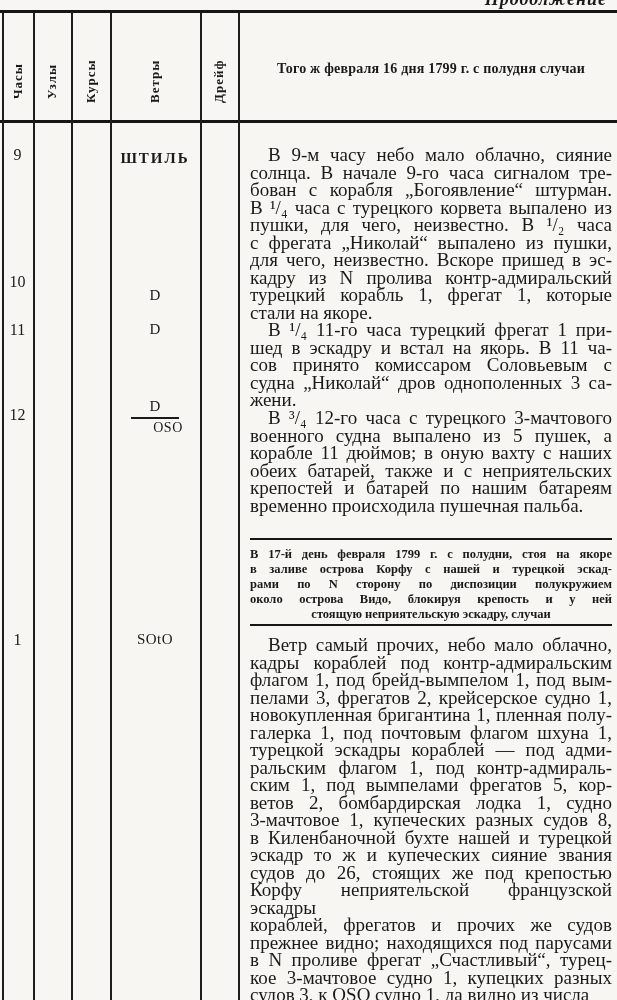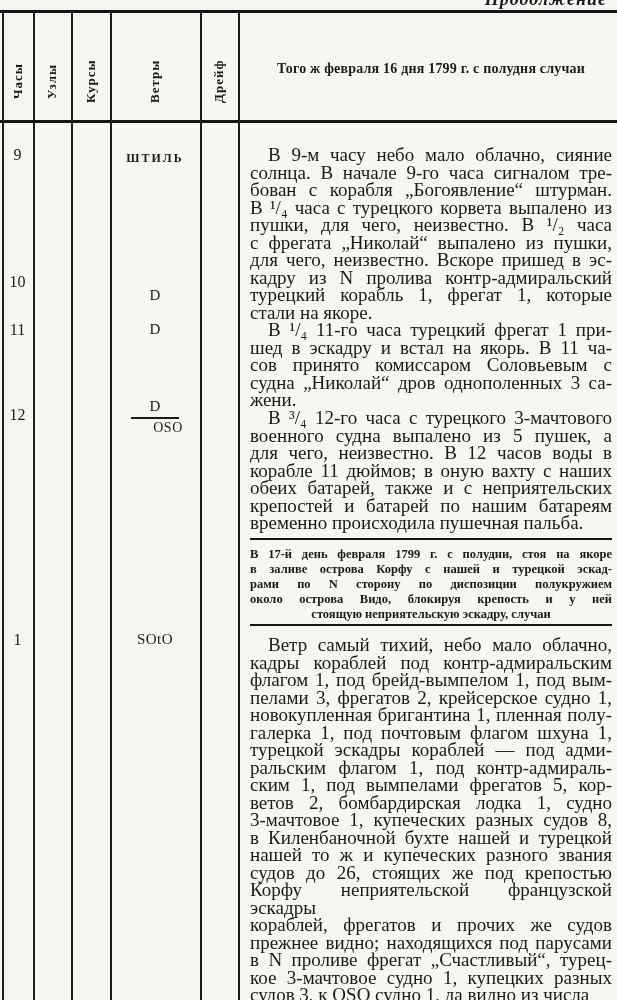--- a/index.html
+++ b/index.html
@@ -39,21 +39,21 @@
   .hour {
     position:absolute; left:2px; width:31px;
     text-align:center; font-size:16px; line-height:17.5px;
   }
   .h9  { top:146px; } .h10 { top:273px; } .h11 { top:321px; }
   .h12 { top:406px; } .h1  { top:631px; }
   .wind {
     position:absolute; left:110px; width:90px;
     text-align:center; font-size:15px; line-height:17.5px;
   }
-  .w9  { top:150px; font-size:12px; font-weight:bold; letter-spacing:2px; }
+  .w9  { top:150px; font-size:15px; font-weight:bold; letter-spacing:2px; }
   .w10 { top:287px; } .w11 { top:321px; }
   .wfrac { top:398px; }
   .w1 { top:631px; letter-spacing:0.5px; }
   .frac-top {
     display:block; width:48px; margin:0 auto;
     border-bottom:2px solid #1a1a1a; padding-bottom:1px;
   }
   .frac-bottom { display:block; font-size:14px; letter-spacing:0.5px;margin-left:26px; }
   .entry {
     position:absolute; left:250px; width:362px;
@@ -125,51 +125,50 @@
   <div class="entry indent-first p2">
       <div>В ¹/₄ 11-го часа турецкий фрегат 1 при-</div>
       <div>шед в эскадру и встал на якорь. В 11 ча-</div>
       <div>сов принято комиссаром Соловьевым с</div>
       <div>судна „Николай“ дров однополенных 3 са-</div>
       <div>жени.</div>
     </div>
   <div class="entry indent-first p3">
       <div>В ³/₄ 12-го часа с турецкого 3-мачтового</div>
       <div>военного судна выпалено из 5 пушек, а</div>
-      <div>для чего, неизвестно. В 12 часов воды в</div>
       <div>корабле 11 дюймов; в оную вахту с наших</div>
       <div>обеих батарей, также и с неприятельских</div>
       <div>крепостей и батарей по нашим батареям</div>
       <div>временно происходила пушечная пальба.</div>
     </div>
 
   <div class="hrule rule-note-top"></div>
   <div class="note-block">
       <div>В 17-й день февраля 1799 г. с полудни, стоя на якоре</div>
       <div>в заливе острова Корфу с нашей и турецкой эскад-</div>
       <div>рами по N сторону по диспозиции полукружием</div>
       <div>около острова Видо, блокируя крепость и у ней</div>
       <div>стоящую неприятельскую эскадру, случаи</div>
     </div>
   <div class="hrule rule-note-bottom"></div>
 
   <div class="entry indent-first p4">
-      <div>Ветр самый тихий, небо мало облачно,</div>
+      <div>Ветр самый прочих, небо мало облачно,</div>
       <div>кадры кораблей под контр-адмиральским</div>
       <div>флагом 1, под брейд-вымпелом 1, под вым-</div>
       <div>пелами 3, фрегатов 2, крейсерское судно 1,</div>
       <div>новокупленная бригантина 1, пленная полу-</div>
       <div>галерка 1, под почтовым флагом шхуна 1,</div>
       <div>турецкой эскадры кораблей — под адми-</div>
       <div>ральским флагом 1, под контр-адмираль-</div>
       <div>ским 1, под вымпелами фрегатов 5, кор-</div>
       <div>ветов 2, бомбардирская лодка 1, судно</div>
       <div>3-мачтовое 1, купеческих разных судов 8,</div>
       <div>в Киленбаночной бухте нашей и турецкой</div>
-      <div>нашей то ж и купеческих разного звания</div>
+      <div>эскадр то ж и купеческих сияние звания</div>
       <div>судов до 26, стоящих же под крепостью</div>
       <div>Корфу неприятельской французской эскадры</div>
       <div>кораблей, фрегатов и прочих же судов</div>
       <div>прежнее видно; находящихся под парусами</div>
       <div>в N проливе фрегат „Счастливый“, турец-</div>
       <div>кое 3-мачтовое судно 1, купецких разных</div>
       <div>судов 3, к OSO судно 1, да видно из числа</div>
     </div>
 
 </div>

